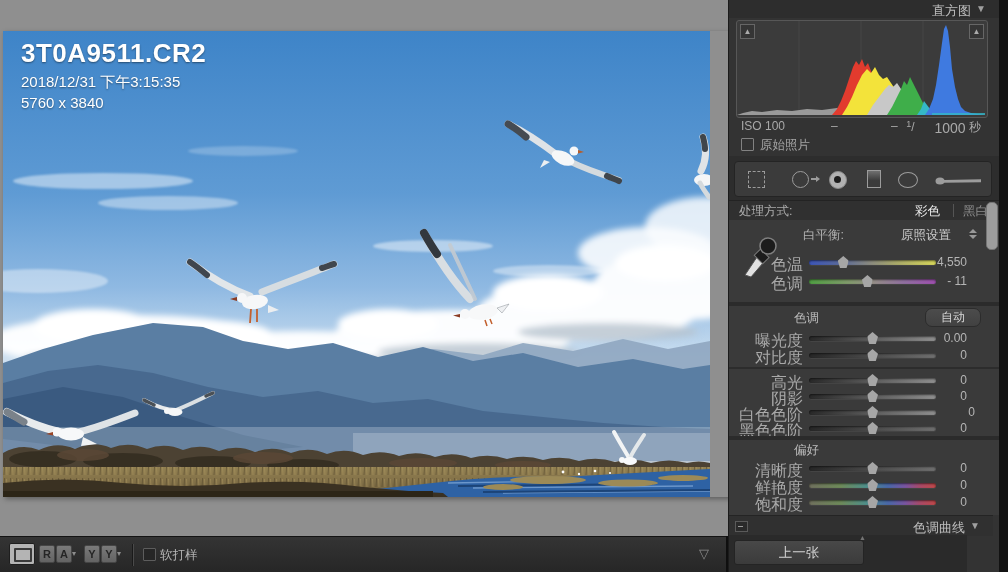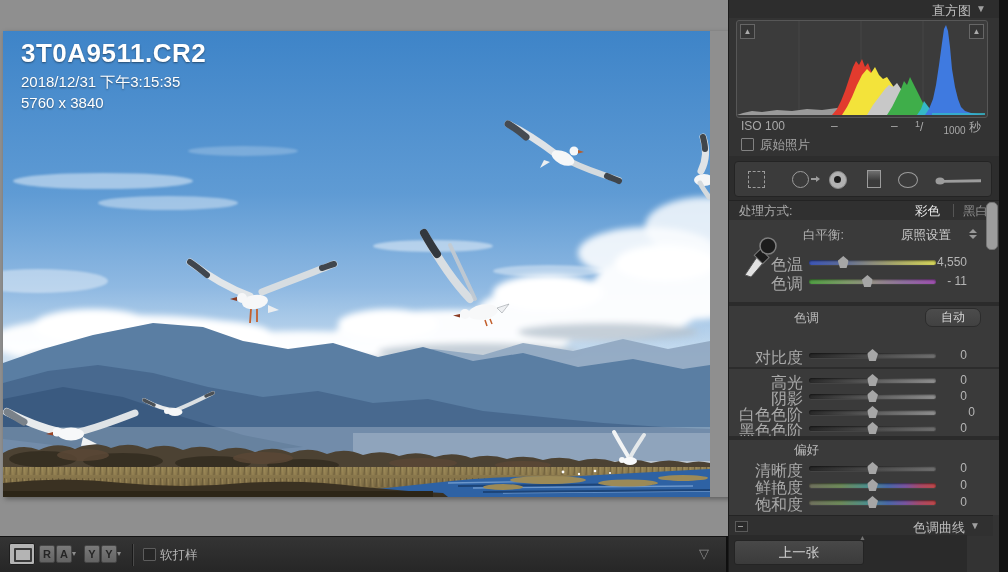--- a/index.html
+++ b/index.html
@@ -26,21 +26,21 @@
   .tchev{left:699px;top:9px;color:#8d8d8d;font-size:13px;}
   
   #rightpanel{left:728px;top:0;width:280px;height:572px;background:#333;border-left:1px solid #1b1b1b;}
   .sechead{height:18px;background:#2d2d2d;color:#bdbdbd;font-size:13px;}
   .panel-title{position:absolute;right:28px;top:2px;}
   .panel-tri{position:absolute;right:13px;top:3px;font-size:10px;color:#a0a0a0;}
   #histbox{left:7px;top:20px;width:250px;height:96px;background:#3b3b3b;border:1px solid #575757;border-radius:3px;}
   .clipbtn{width:13px;height:13px;background:#353535;border:1px solid #666;top:3px;color:#ababab;font-size:8px;text-align:center;line-height:13px;}
   #isorow{left:0;top:119px;width:262px;height:15px;color:#a9a9a9;font-size:12px;}
   #isorow .sup{font-size:9px;vertical-align:top;}
-  #isorow .sub{font-size:10px;vertical-align:bottom;margin-left:20px;}
+  #isorow .sub{font-size:14px;vertical-align:bottom;margin-left:20px;}
   #origrow{left:0;top:137px;width:262px;height:16px;color:#a5a5a5;font-size:12.5px;}
   .ocheck{width:11px;height:11px;border:1px solid #828282;border-radius:1px;left:12px;top:1px;background:transparent;}
   #toolstrip-row{left:0;top:156px;width:270px;height:44px;background:#2d2d2d;}
   #toolstrip{left:5px;top:5px;width:256px;height:34px;background:#3b3b3b;border:1px solid #242424;border-radius:4px;}
   .ic{position:absolute;top:9px;}
   .crop-ic{left:13px;width:15px;height:15px;border:1px dashed #9c9c9c;}
   .spot-ic{left:57px;width:15px;height:15px;border:1.5px solid #9c9c9c;border-radius:50%;}
   .spot-arrow{left:76px;top:16px;width:6px;height:1.5px;background:#9c9c9c;}
   .spot-arrow:after{content:"";position:absolute;left:5px;top:-2px;border-left:4px solid #9c9c9c;border-top:3px solid transparent;border-bottom:3px solid transparent;}
   .eye-ic{left:94px;width:16px;height:16px;border:1px solid #8b8b8b;background:#b2b2b2;border-radius:50%;}
@@ -398,20 +398,27 @@
           <div class="sthumb" style="left:46%"></div>
         </div>
       <span class="svalue">- 11</span>
     </div>
   </div>
   <div class="abs gap" style="top:302px;height:4px;"></div>
 
   <div id="tonesec" class="abs section">
     <span class="hlabel" style="left:65px;top:4px;">色调</span>
     <span class="autobtn">自动</span>
+    <div class="srow" style="top:24px;">
+      <span class="slabel">曝光度</span>
+      <div class="strack tr-neutral">
+          <div class="sthumb" style="left:50%"></div>
+        </div>
+      <span class="svalue">0.00</span>
+    </div>
     <div class="srow" style="top:41px;">
       <span class="slabel">对比度</span>
       <div class="strack tr-dark">
           <div class="sthumb" style="left:50%"></div>
         </div>
       <span class="svalue">0</span>
     </div>
     <div class="secdivider" style="top:61px;"></div>
     <div class="srow" style="top:66px;">
       <span class="slabel">高光</span>

